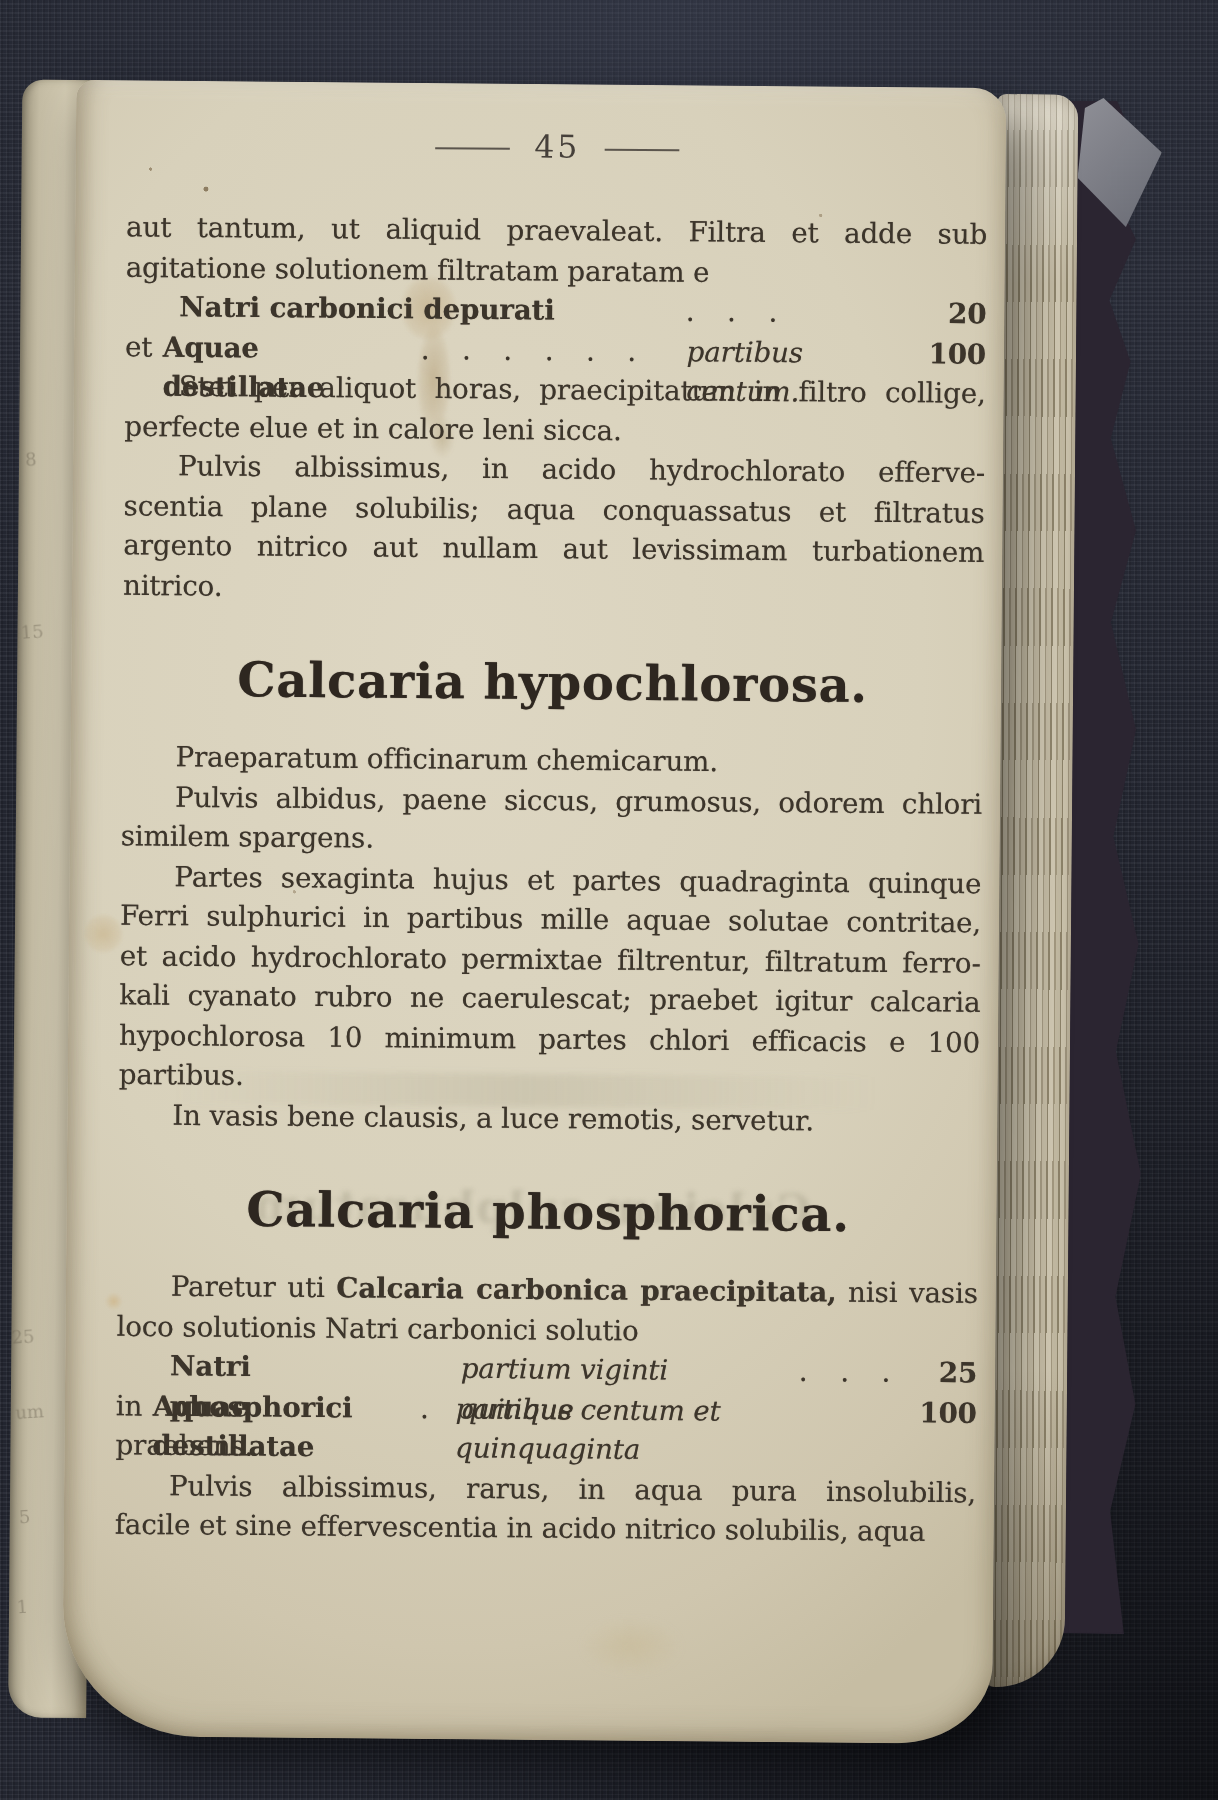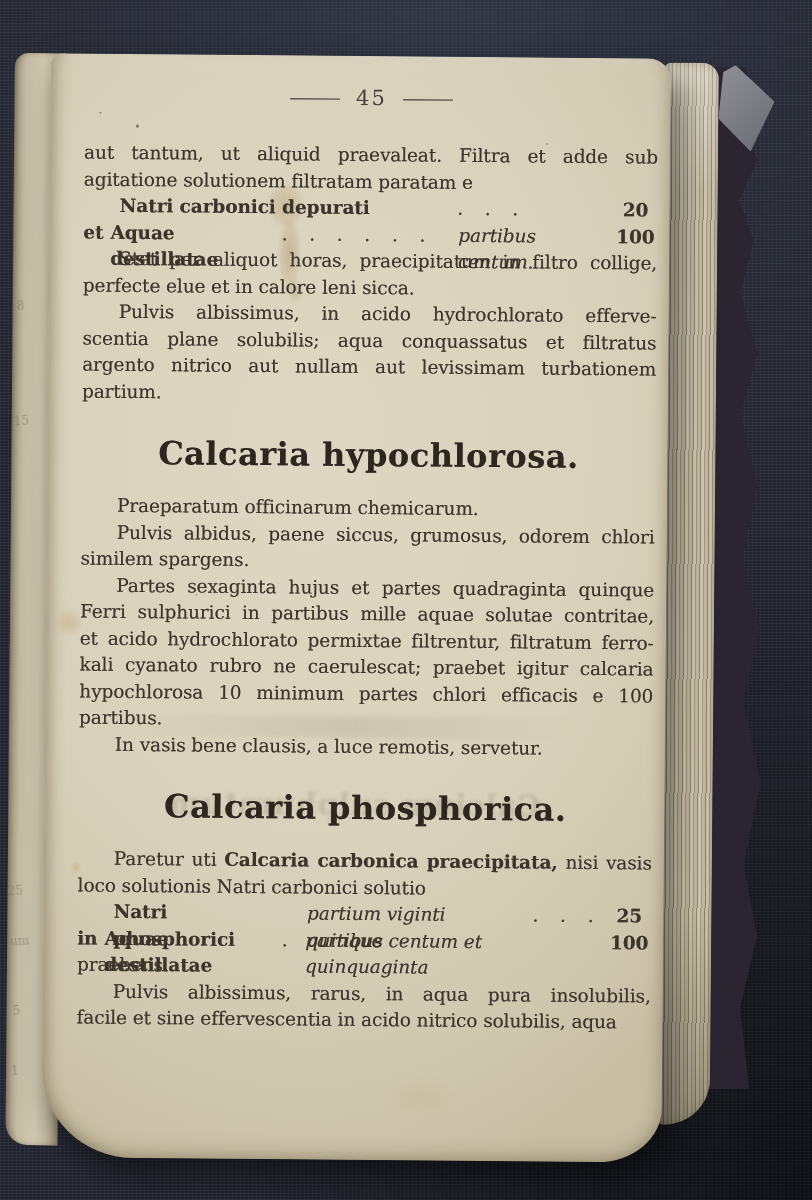--- a/index.html
+++ b/index.html
@@ -104,24 +104,24 @@
 
   .line{white-space:nowrap;height:26.5px;line-height:26.5px;}
   .jl{text-align:justify;text-align-last:justify;}
   .find{text-indent:36px;}
   .para{margin:0;}
 
   .rline{display:flex;align-items:baseline;height:26.5px;line-height:26.5px;}
   .rline.ind{padding-left:36px;}
   .rb{font-weight:bold;}
   .ri{font-style:italic;}
-  .rline .rr{margin-right:7px;font-weight:bold;}
+  .rline .rr{margin-right:7px;}
   .rline .ri{margin-left:12px;}
   .rd{flex:1 1 auto;overflow:hidden;white-space:pre;text-align:center;word-spacing:16px;padding:0 6px;min-width:8px;}
-  .rn{font-weight:bold;min-width:44px;text-align:center;margin-left:8px;}
+  .rn{font-weight:bold;min-width:44px;text-align:right;margin-left:8px;}
 
   .heading{font-size:32px;font-weight:bold;text-align:center;
     margin:28px 0 20px;line-height:40px;letter-spacing:.5px;color:#2e2720;
     text-shadow:0 0 .6px rgba(46,39,32,.6);}
 </style>
 </head>
 <body>
 
 <div class="photo">
   <div class="book">
@@ -172,21 +172,21 @@
             <span class="rn">100</span>
           </div>
           <div class="para">
             <div class="line jl find"><span class="rr">Stet per aliquot horas, praecipitatum in filtro collige,</span></div>
             <div class="line"><span class="rr">perfecte elue et in calore leni sicca.</span></div>
           </div>
           <div class="para">
             <div class="line jl find"><span class="rr">Pulvis albissimus, in acido hydrochlorato efferve-</span></div>
             <div class="line jl"><span class="rr">scentia plane solubilis; aqua conquassatus et filtratus</span></div>
             <div class="line jl"><span class="rr">argento nitrico aut nullam aut levissimam turbationem</span></div>
-            <div class="line"><span class="rr">partium.</span></div>
+            <div class="line"><span class="rr">nitrico.</span></div>
           </div>
           <div class="heading">Calcaria hypochlorosa.</div>
           <div class="para">
             <div class="line find"><span class="rr">Praeparatum officinarum chemicarum.</span></div>
           </div>
           <div class="para">
             <div class="line jl find"><span class="rr">Pulvis albidus, paene siccus, grumosus, odorem chlori</span></div>
             <div class="line"><span class="rr">similem spargens.</span></div>
           </div>
           <div class="para">

